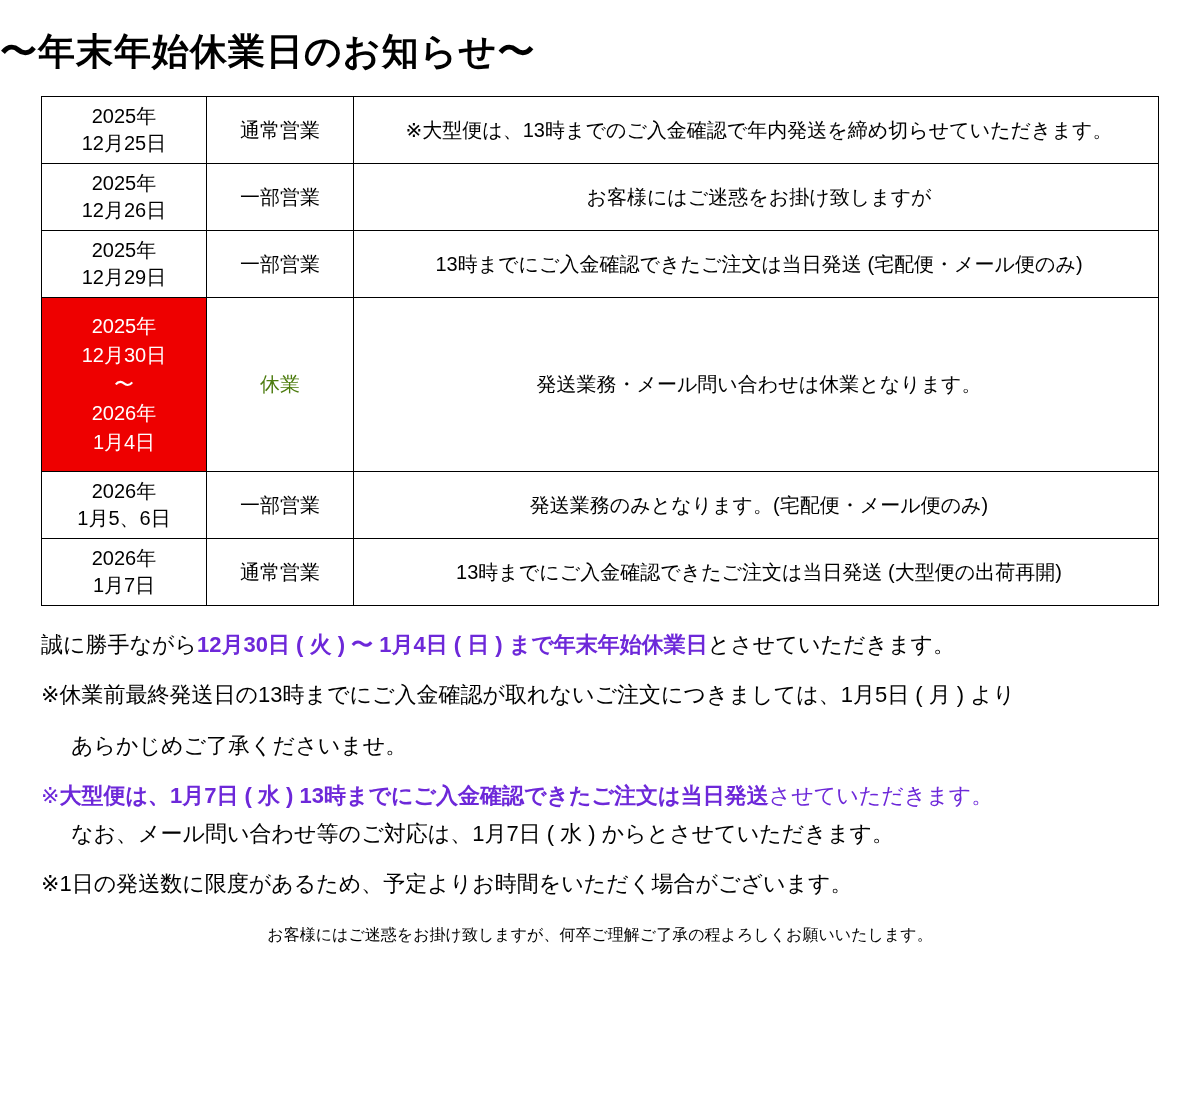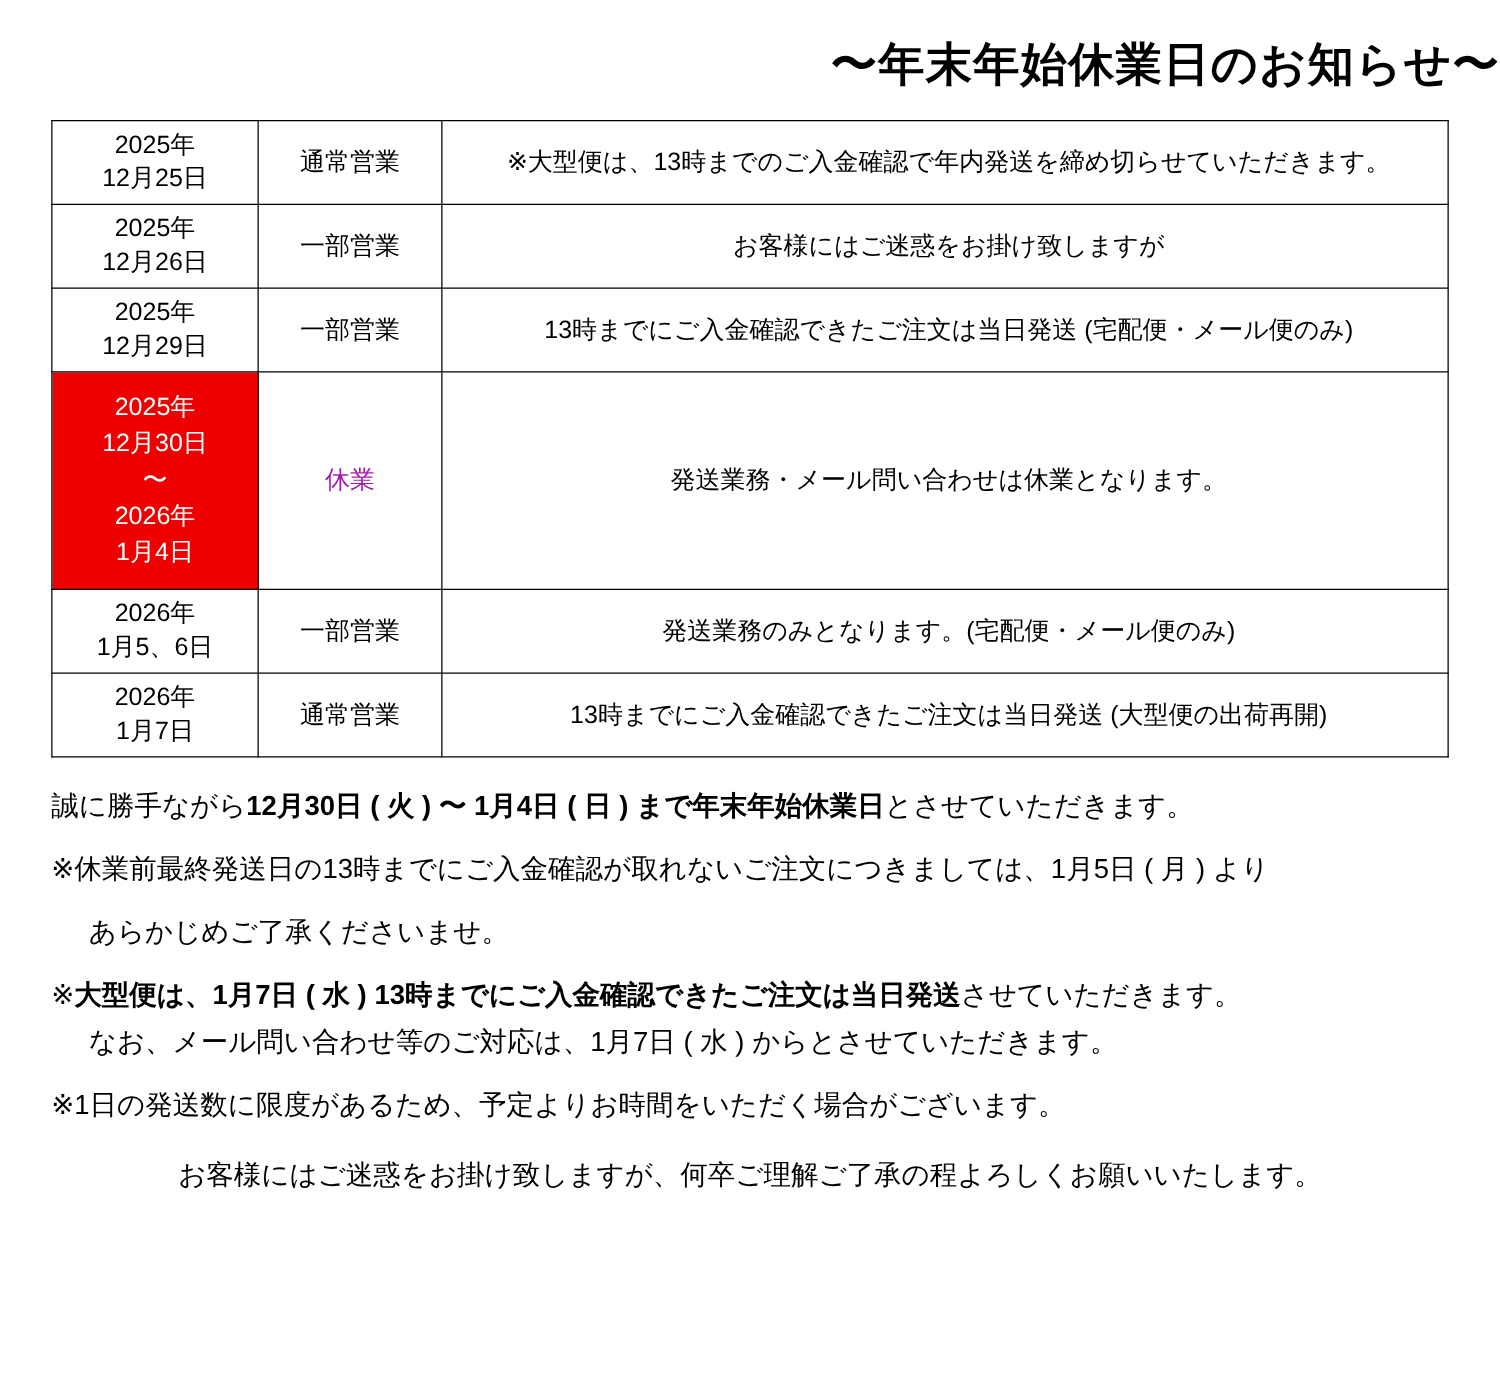--- a/index.html
+++ b/index.html
@@ -17,21 +17,21 @@
   }
 
   .page {
     width: 1200px;
     height: 1100px;
     box-sizing: border-box;
     padding: 0;
   }
 
   .title {
-    text-align: right;
+    text-align: left;
     font-size: 37px;
     font-weight: bold;
     letter-spacing: 1px;
     margin: 30px 0 22px 0;
     line-height: 1.2;
   }
 
   table.schedule {
     border-collapse: collapse;
     margin: 12px auto;
@@ -60,49 +60,49 @@
   }
   .row-holiday .col-date {
     background: #ee0000;
     color: #ffffff;
     font-weight: normal;
     line-height: 1.45;
     padding-top: 14px;
     padding-bottom: 14px;
   }
   .row-holiday .col-status {
-    color: #a21caf;
+    color: #4d7c0f;
   }
 
   .notes {
     margin: 22px auto 0 auto;
     width: 1118px;
     font-size: 22px;
     line-height: 1.55;
   }
   .notes p {
     margin: 0 0 16px 0;
   }
   .notes p.tight {
     margin-bottom: 4px;
   }
   .indent {
     display: block;
     padding-left: 30px;
   }
   .red {
-    color: #000000;
+    color: #6d28d9;
   }
   .bold {
     font-weight: bold;
   }
   .closing {
     margin: 22px auto 0 auto;
     width: 1118px;
-    font-size: 22px;
+    font-size: 16px;
     text-align: center;
     line-height: 1.5;
   }
 </style>
 </head>
 <body>
 
 <div class="page">
 
   <div class="title">〜年末年始休業日のお知らせ〜</div>

